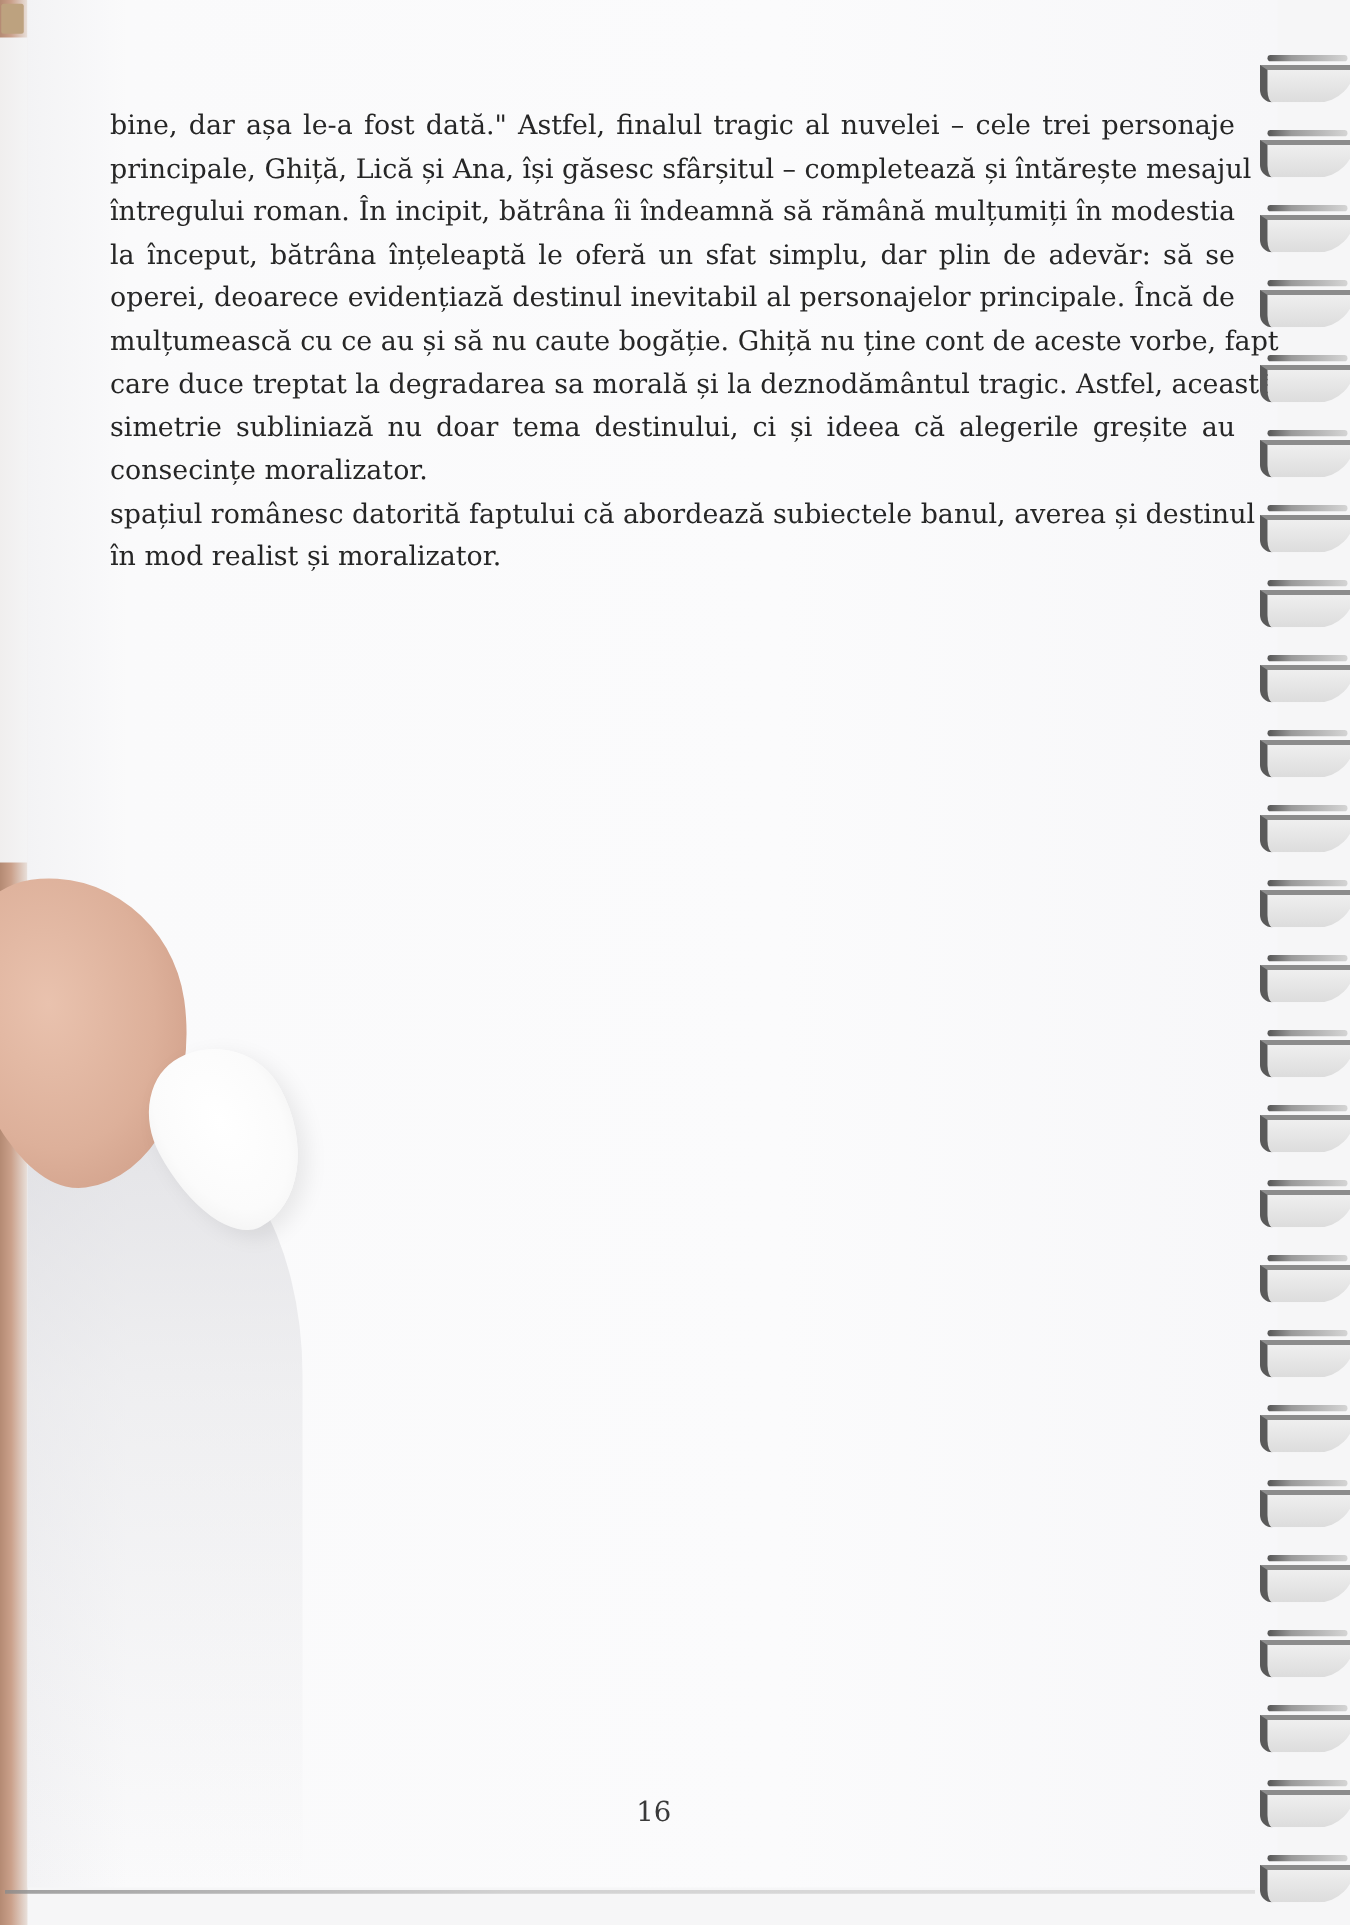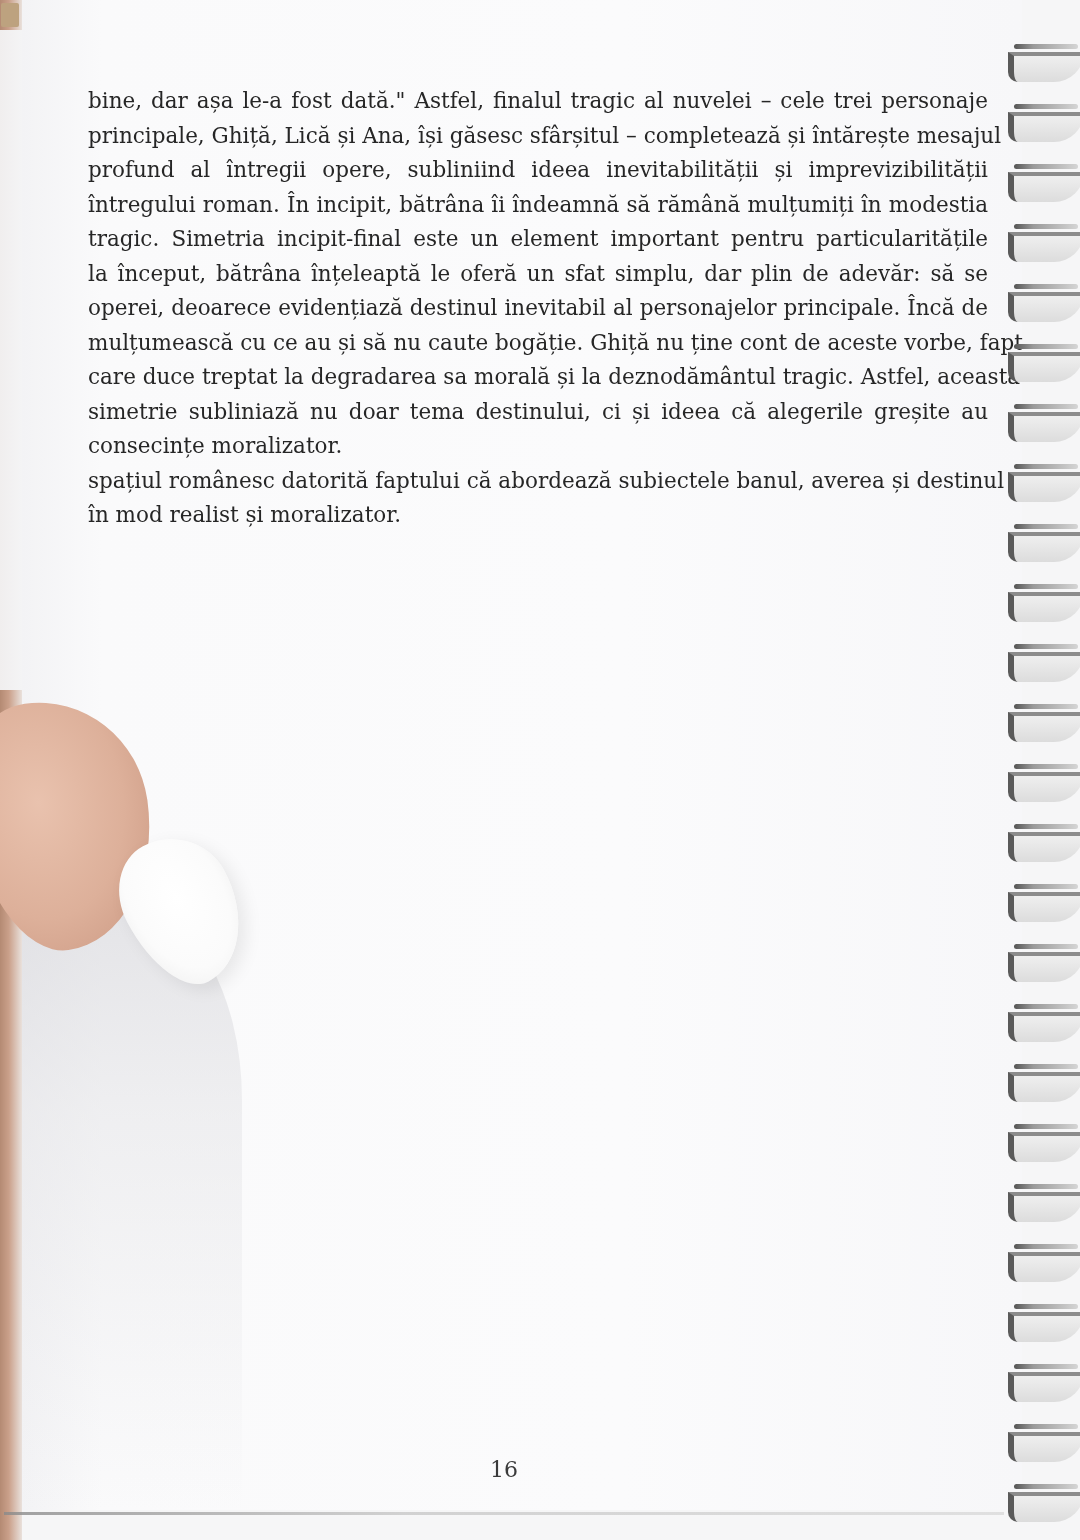--- a/index.html
+++ b/index.html
@@ -110,25 +110,24 @@
       text-align-last: left;
     }
     .line.indent {
       padding-left: 100px;
     }
     .paragraph {
       margin: 0;
     }
     .page-number {
       position: absolute;
-      left: 490px;
+      left: 509px;
       top: 1438px;
       font-size: 22px;
       color: #3a3a3a;
-      margin-top: 19px;
     }
     
     .spiral {
       position: absolute;
       right: 0;
       top: 0;
       width: 80px;
       height: 1540px;
     }
     .ring {
@@ -170,23 +169,21 @@
 <div class="corner-mark"></div>
 
 <div class="lower-left-shade"></div>
 <div class="finger"></div>
 <div class="nail"></div>
 
 <div class="text-block">
   <div class="paragraph">
     <div class="line">bine, dar așa le-a fost dată." Astfel, finalul tragic al nuvelei – cele trei personaje</div>
     <div class="line">principale, Ghiță, Lică și Ana, își găsesc sfârșitul – completează și întărește mesajul</div>
-    <div class="line">profund al întregii opere, subliniind ideea inevitabilității și imprevizibilității</div>
     <div class="line">întregului roman. În incipit, bătrâna îi îndeamnă să rămână mulțumiți în modestia</div>
-    <div class="line">tragic. Simetria incipit-final este un element important pentru particularitățile</div>
     <div class="line">la început, bătrâna înțeleaptă le oferă un sfat simplu, dar plin de adevăr: să se</div>
     <div class="line">operei, deoarece evidențiază destinul inevitabil al personajelor principale. Încă de</div>
     <div class="line">mulțumească cu ce au și să nu caute bogăție. Ghiță nu ține cont de aceste vorbe, fapt</div>
     <div class="line">care duce treptat la degradarea sa morală și la deznodământul tragic. Astfel, această</div>
     <div class="line">simetrie subliniază nu doar tema destinului, ci și ideea că alegerile greșite au</div>
     <div class="line last">consecințe moralizator.</div>
   </div>
   <div class="paragraph">
     <div class="line">spațiul românesc datorită faptului că abordează subiectele banul, averea și destinul</div>
     <div class="line last">în mod realist și moralizator.</div>

